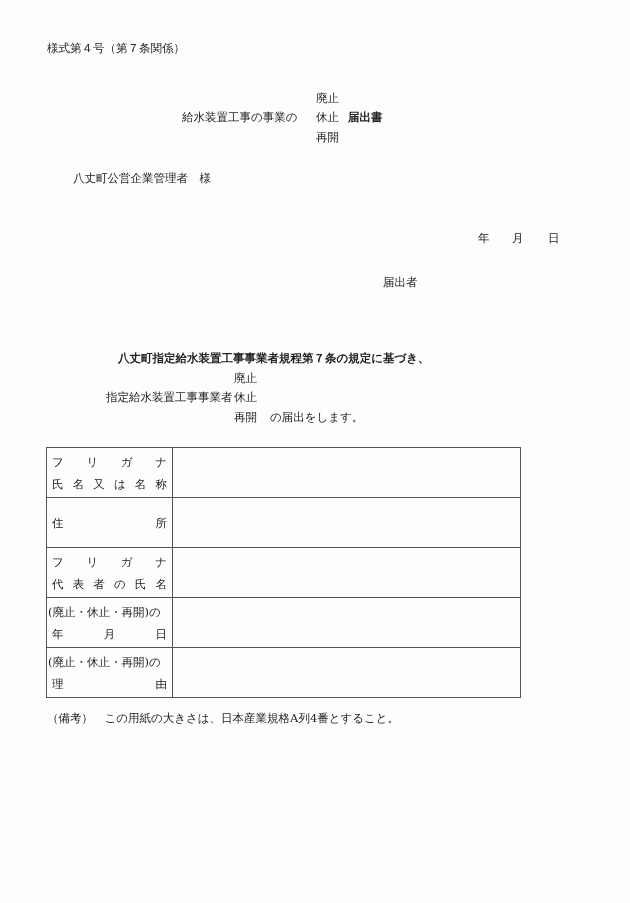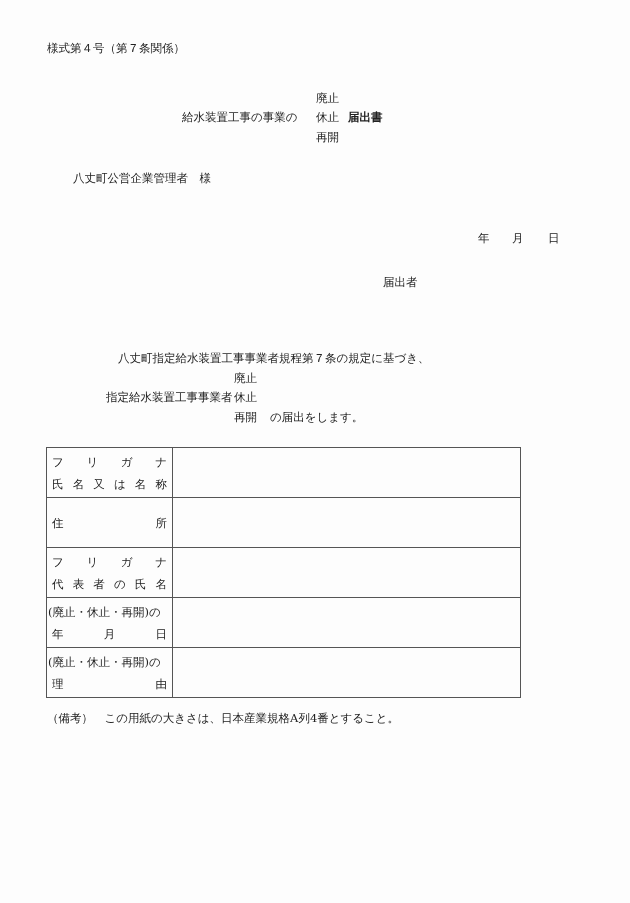--- a/index.html
+++ b/index.html
@@ -27,21 +27,21 @@
 <div class="abs" style="left:316px;top:130px;">再開</div>
 
 <div class="abs" style="left:61px;top:171px;margin-left:12px;">八丈町公営企業管理者　様</div>
 
 <div class="abs" style="left:478px;top:231px;">年</div>
 <div class="abs" style="left:512px;top:231px;">月</div>
 <div class="abs" style="left:548px;top:231px;">日</div>
 
 <div class="abs" style="left:362px;top:275px;margin-left:21px;">届出者</div>
 
-<div class="abs" style="left:118px;top:351px;">八丈町指定給水装置工事事業者規程第７条の規定に基づき、</div>
+<div class="abs" style="left:118px;top:351px;font-weight:bold;">八丈町指定給水装置工事事業者規程第７条の規定に基づき、</div>
 <div class="abs" style="left:234px;top:371px;">廃止</div>
 <div class="abs" style="left:106px;top:390px;">指定給水装置工事事業者</div>
 <div class="abs" style="left:234px;top:390px;">休止</div>
 <div class="abs" style="left:270px;top:390px;margin-top:20px;">の届出をします。</div>
 <div class="abs" style="left:234px;top:410px;">再開</div>
 
 <table class="form">
   <tbody>
       <tr>
     <td class="label">

